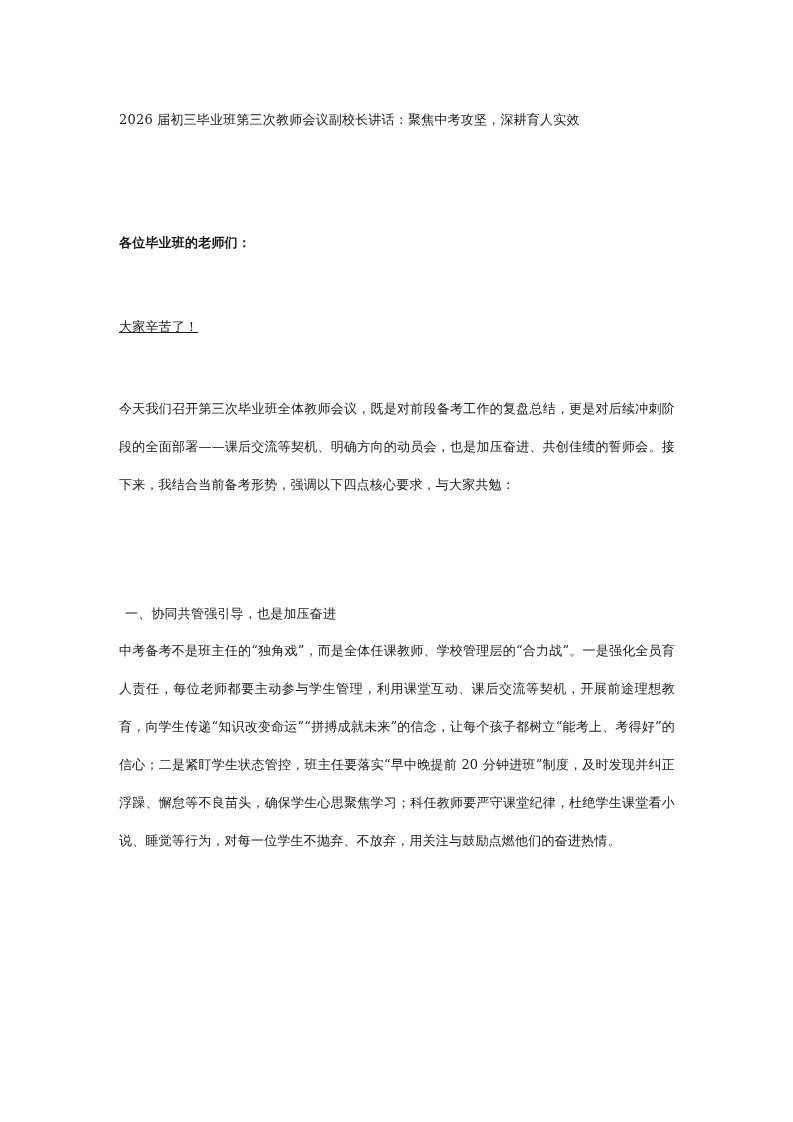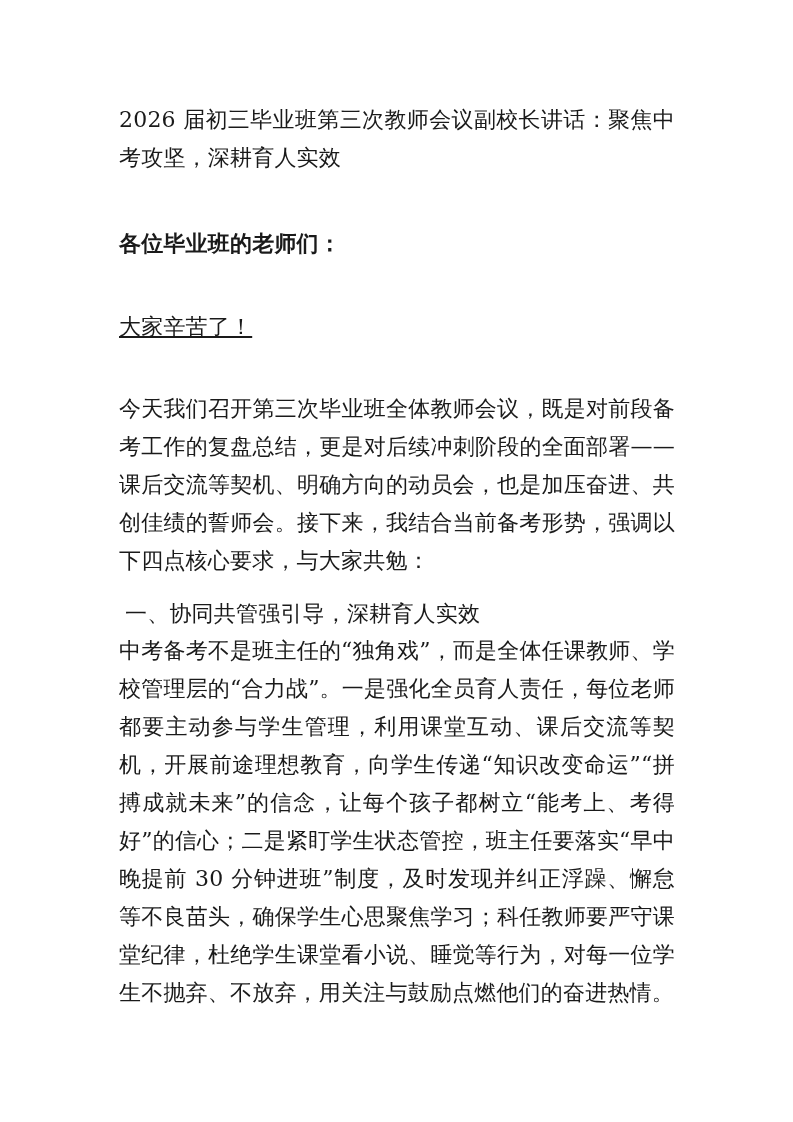--- a/index.html
+++ b/index.html
@@ -18,21 +18,21 @@
     .page {
       position: absolute;
       left: 119px;
       top: 0;
       width: 556px;
     }
     .block {
       position: absolute;
       left: 0;
       width: 556px;
-      font-size: 22px;
+      font-size: 13px;
       line-height: 38px;
       letter-spacing: 0.2px;
       text-align: justify;
       text-justify: inter-character;
       word-break: break-all;
     }
     .title {
       top: 101px;
     }
     .salutation {
@@ -59,16 +59,16 @@
 
 <div class="page">
   <div class="block title">2026 届初三毕业班第三次教师会议副校长讲话：聚焦中考攻坚，深耕育人实效</div>
 
   <div class="block salutation">各位毕业班的老师们：</div>
 
   <div class="block greeting">大家辛苦了！</div>
 
   <div class="block intro">今天我们召开第三次毕业班全体教师会议，既是对前段备考工作的复盘总结，更是对后续冲刺阶段的全面部署——课后交流等契机、明确方向的动员会，也是加压奋进、共创佳绩的誓师会。接下来，我结合当前备考形势，强调以下四点核心要求，与大家共勉：</div>
 
-  <div class="block section-heading">一、协同共管强引导，深耕育人实效</div>
+  <div class="block section-heading">一、协同共管强引导，也是加压奋进</div>
 
-  <div class="block section-body">中考备考不是班主任的“独角戏”，而是全体任课教师、学校管理层的“合力战”。一是强化全员育人责任，每位老师都要主动参与学生管理，利用课堂互动、课后交流等契机，开展前途理想教育，向学生传递“知识改变命运”“拼搏成就未来”的信念，让每个孩子都树立“能考上、考得好”的信心；二是紧盯学生状态管控，班主任要落实“早中晚提前 30 分钟进班”制度，及时发现并纠正浮躁、懈怠等不良苗头，确保学生心思聚焦学习；科任教师要严守课堂纪律，杜绝学生课堂看小说、睡觉等行为，对每一位学生不抛弃、不放弃，用关注与鼓励点燃他们的奋进热情。</div>
+  <div class="block section-body">中考备考不是班主任的“独角戏”，而是全体任课教师、学校管理层的“合力战”。一是强化全员育人责任，每位老师都要主动参与学生管理，利用课堂互动、课后交流等契机，开展前途理想教育，向学生传递“知识改变命运”“拼搏成就未来”的信念，让每个孩子都树立“能考上、考得好”的信心；二是紧盯学生状态管控，班主任要落实“早中晚提前 20 分钟进班”制度，及时发现并纠正浮躁、懈怠等不良苗头，确保学生心思聚焦学习；科任教师要严守课堂纪律，杜绝学生课堂看小说、睡觉等行为，对每一位学生不抛弃、不放弃，用关注与鼓励点燃他们的奋进热情。</div>
 </div>
 
 </body></html>

